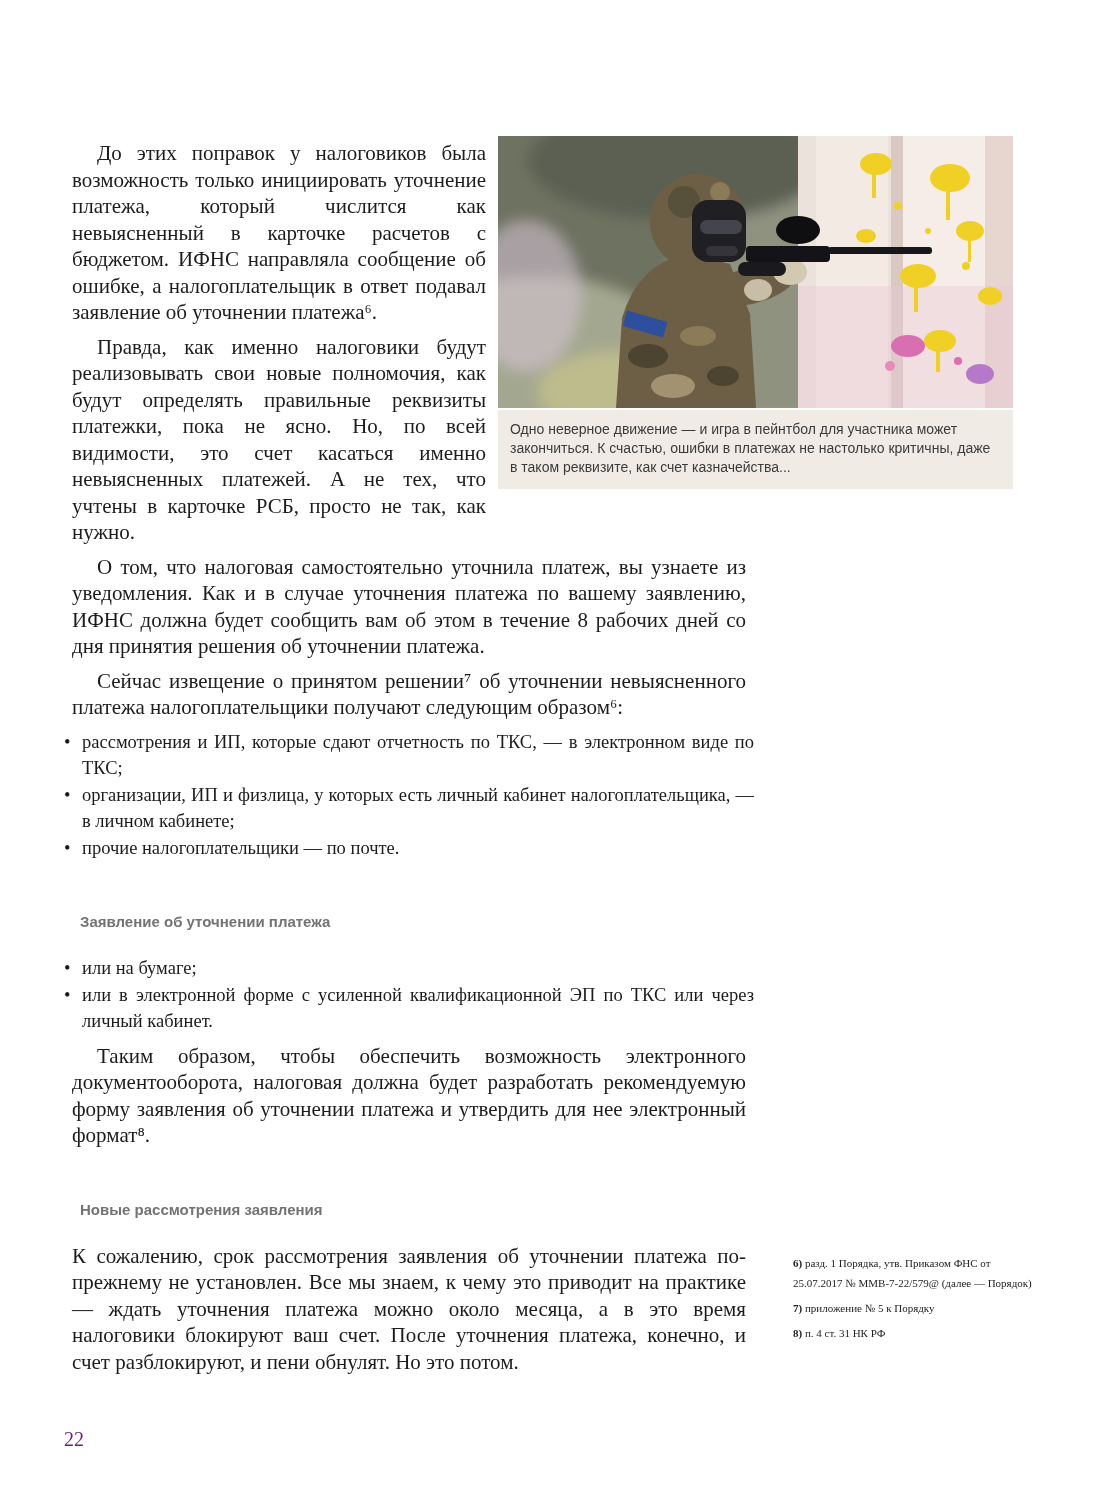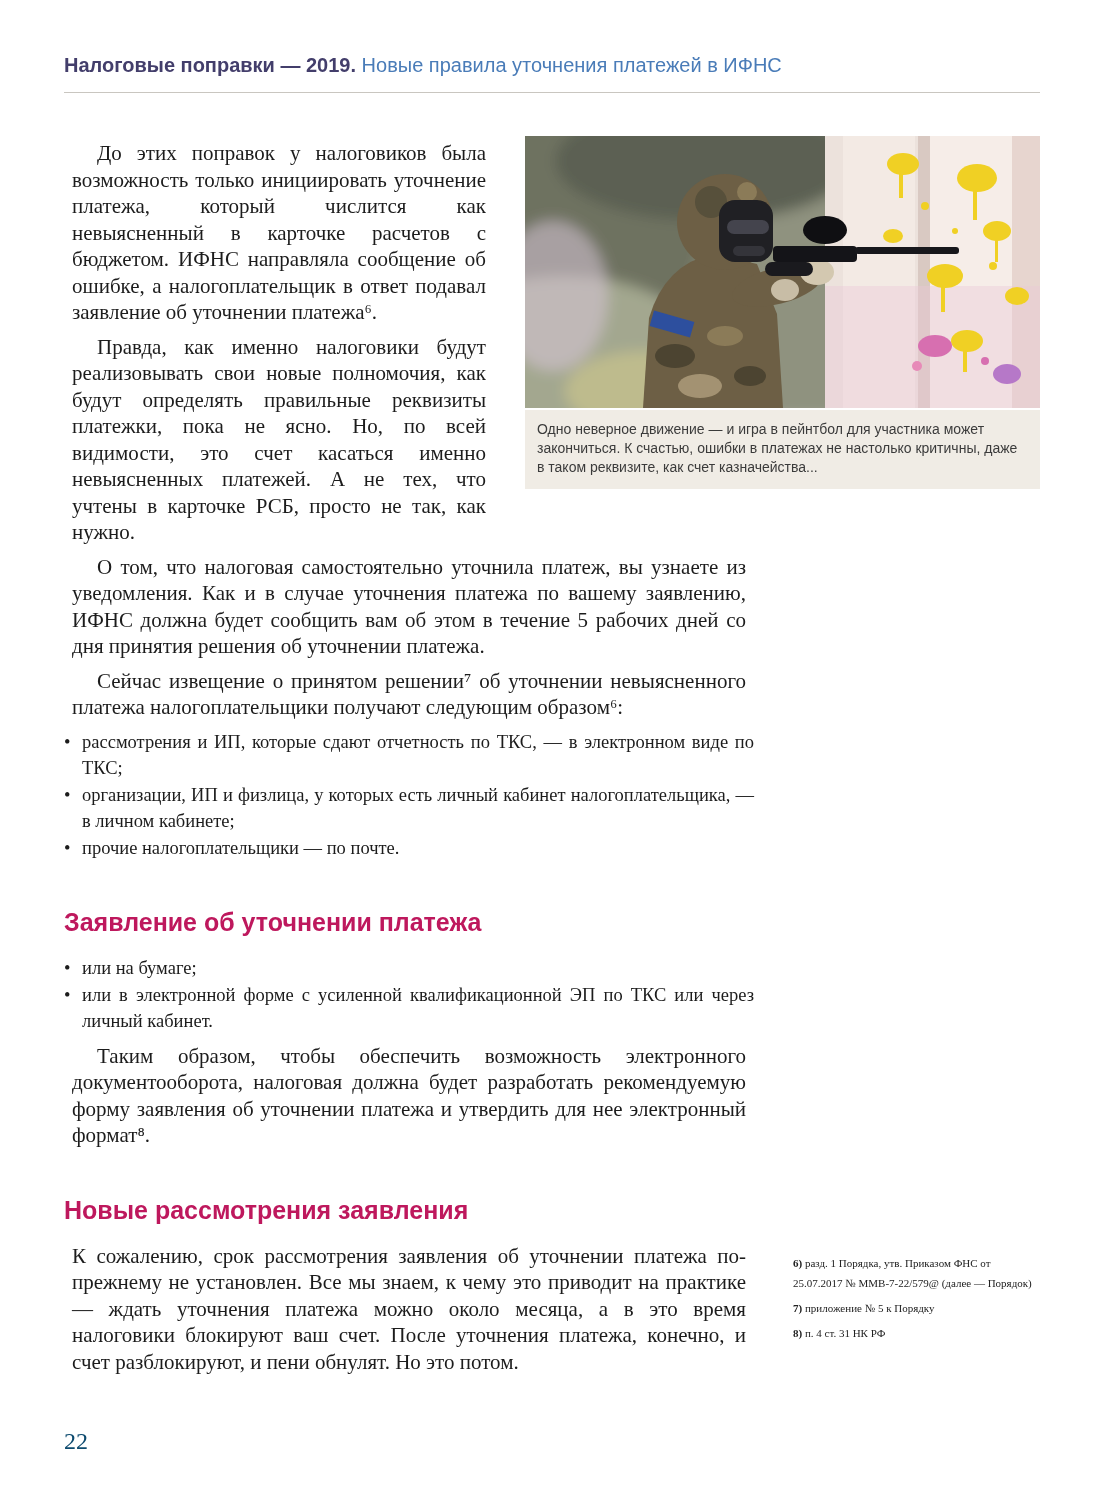--- a/index.html
+++ b/index.html
@@ -12,64 +12,58 @@
   
   .page-header { position:absolute; left:64px; right:64px; top:52px; }
   .kicker { font-family:"Liberation Sans", sans-serif; font-size:20px; line-height:26px; }
   .kicker-bold { font-weight:700; color:#433e6b; }
   .kicker-rest { font-weight:400; color:#4a7cb8; }
   .rule { margin-top:14px; border-top:1px solid #c9c6c0; height:0; }
 
   
   .content { position:absolute; left:64px; top:132px; width:976px; }
 
-  .media { position:absolute; left:461px; top:4px; width:515px; }
+  .media { position:absolute; left:434px; top:4px; width:515px; }
   .media svg { display:block; width:515px; height:272px; }
   .caption {
     margin-top:2px; background:#f0ece5; padding:10px 12px 12px;
     font-family:"Liberation Sans", sans-serif; font-size:14px; line-height:19px; color:#3b3b3b;
   }
 
   article { width:690px; }
   article p { margin:8px; font-size:21px; line-height:26.5px; text-align:justify; }
   .indent { text-indent:25px; }
   .narrow { width:430px; min-height:368px; }
 
   .bullets { list-style:none; margin:0; padding:0; }
   .bullets li { display:flex; font-size:18.5px; line-height:26.5px; }
   .dot { flex:0 0 18px; }
   .li-text { flex:1; text-align:justify; }
 
   h2 {
-    font-family:"Liberation Sans", sans-serif; font-size:25px; line-height:30px;
-    font-weight:700; color:#be185d; margin:46px 0 18px 0;
+    font-family:"Liberation Sans", sans-serif; font-size:15px; line-height:30px;
+    font-weight:700; color:#737373; margin:46px 0 18px 16px;
   }
 
   
   .footnotes {
     position:absolute; left:793px; top:1253px; width:242px;
     font-size:11px; line-height:20px; color:#222222;
   }
   .fn { margin-bottom:5px; }
   .fn-num { font-weight:700; }
 
   
-  .page-number { position:absolute; left:64px; top:1428px; font-size:24px; color:#0c4a6e; }
+  .page-number { position:absolute; left:64px; top:1428px; font-size:20px; color:#701a75; }
 </style>
 </head>
 <body>
 
 <div class="sheet">
 
-  <header class="page-header">
-    <div class="kicker">
-      <span class="kicker-bold">Налоговые поправки — 2019.</span><span class="kicker-rest"> Новые правила уточнения платежей в ИФНС</span>
-    </div>
-    <div class="rule"></div>
-  </header>
 
   <div class="content">
 
     <aside class="media">
       <svg viewBox="0 0 515 272" xmlns="http://www.w3.org/2000/svg" aria-hidden="true">
         <defs>
           <filter id="blurbg">
               <feGaussianBlur stdDeviation="7"></feGaussianBlur>
             </filter>
         </defs>
@@ -149,21 +143,21 @@
       </svg>
       <div class="caption">Одно неверное движение — и игра в пейнтбол для участника может закончиться. К счастью, ошибки в платежах не настолько критичны, даже в таком реквизите, как счет казначейства...</div>
     </aside>
 
     <article>
       <div class="narrow">
         <p class="indent">До этих поправок у налоговиков была возможность только инициировать уточнение платежа, который числится как невыясненный в карточке расчетов с бюджетом. ИФНС направляла сообщение об ошибке, а налогоплательщик в ответ подавал заявление об уточнении платежа⁶.</p>
         <p class="indent">Правда, как именно налоговики будут реализовывать свои новые полномочия, как будут определять правильные реквизиты платежки, пока не ясно. Но, по всей видимости, это счет касаться именно невыясненных платежей. А не тех, что учтены в карточке РСБ, просто не так, как нужно.</p>
       </div>
 
-      <p class="indent">О том, что налоговая самостоятельно уточнила платеж, вы узнаете из уведомления. Как и в случае уточнения платежа по вашему заявлению, ИФНС должна будет сообщить вам об этом в течение 5 рабочих дней со дня принятия решения об уточнении платежа.</p>
+      <p class="indent">О том, что налоговая самостоятельно уточнила платеж, вы узнаете из уведомления. Как и в случае уточнения платежа по вашему заявлению, ИФНС должна будет сообщить вам об этом в течение 8 рабочих дней со дня принятия решения об уточнении платежа.</p>
       <p class="indent">Сейчас извещение о принятом решении⁷ об уточнении невыясненного платежа налогоплательщики получают следующим образом⁶:</p>
 
       <ul class="bullets">
         <li>
           <span class="dot">•</span>
           <span class="li-text">рассмотрения и ИП, которые сдают отчетность по ТКС, — в электронном виде по ТКС;</span>
         </li>
         <li>
           <span class="dot">•</span>
           <span class="li-text">организации, ИП и физлица, у которых есть личный кабинет налогоплательщика, — в личном кабинете;</span>

